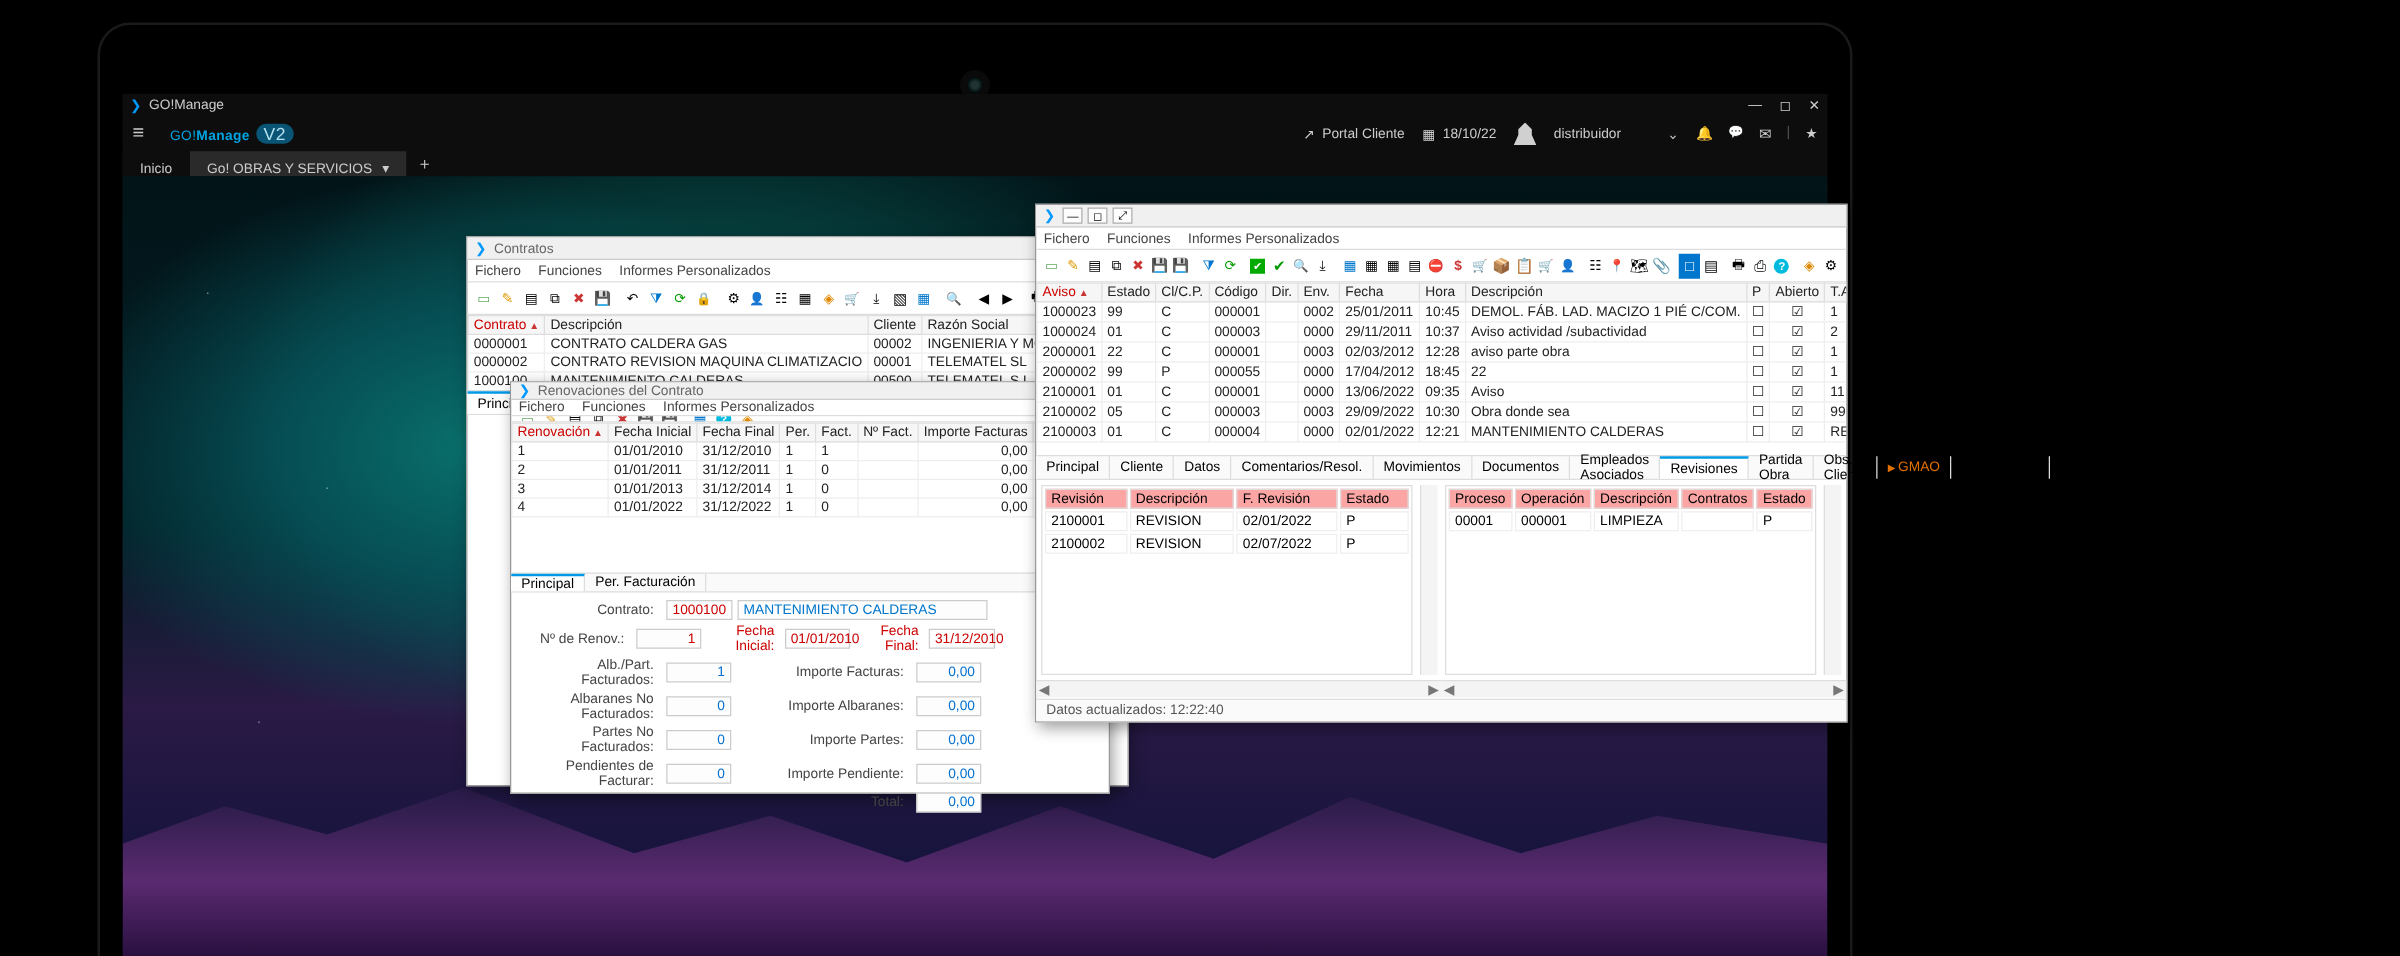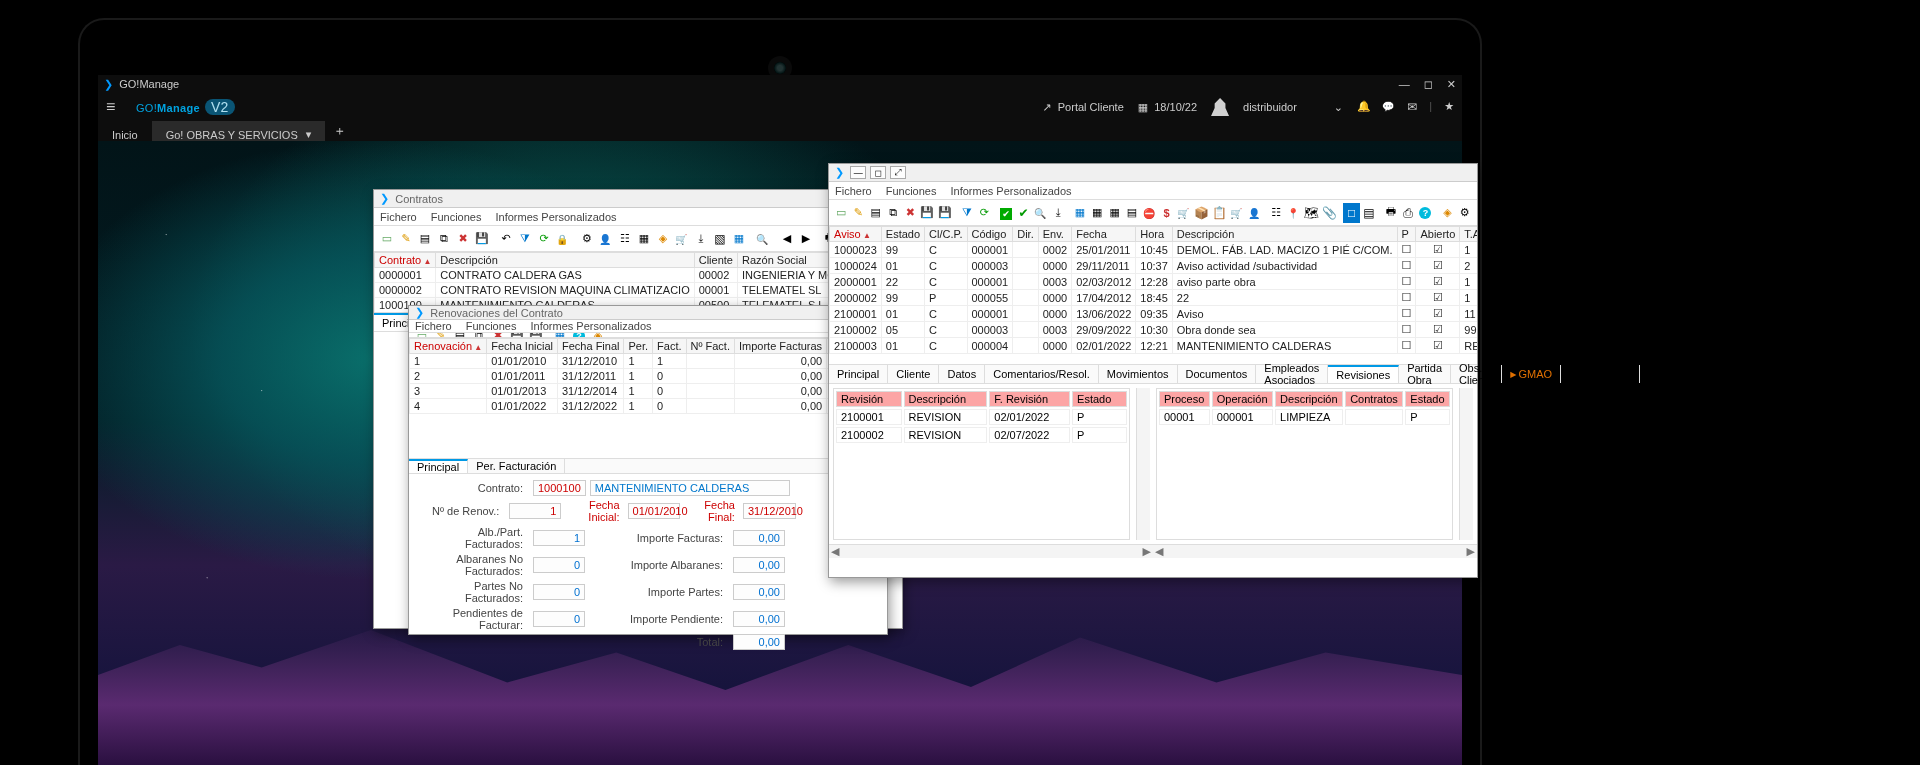--- a/index.html
+++ b/index.html
@@ -802,13 +802,14 @@
         <span>◀</span>
         <span>▶</span>
       </div>
     <div class="hscroll" style="flex:1">
         <span>◀</span>
         <span>▶</span>
       </div>
   </div>
 
   <div style="flex:1"></div>
+  <div class="status">Datos actualizados: 12:22:40</div>
 </div>
 
 </body></html>

